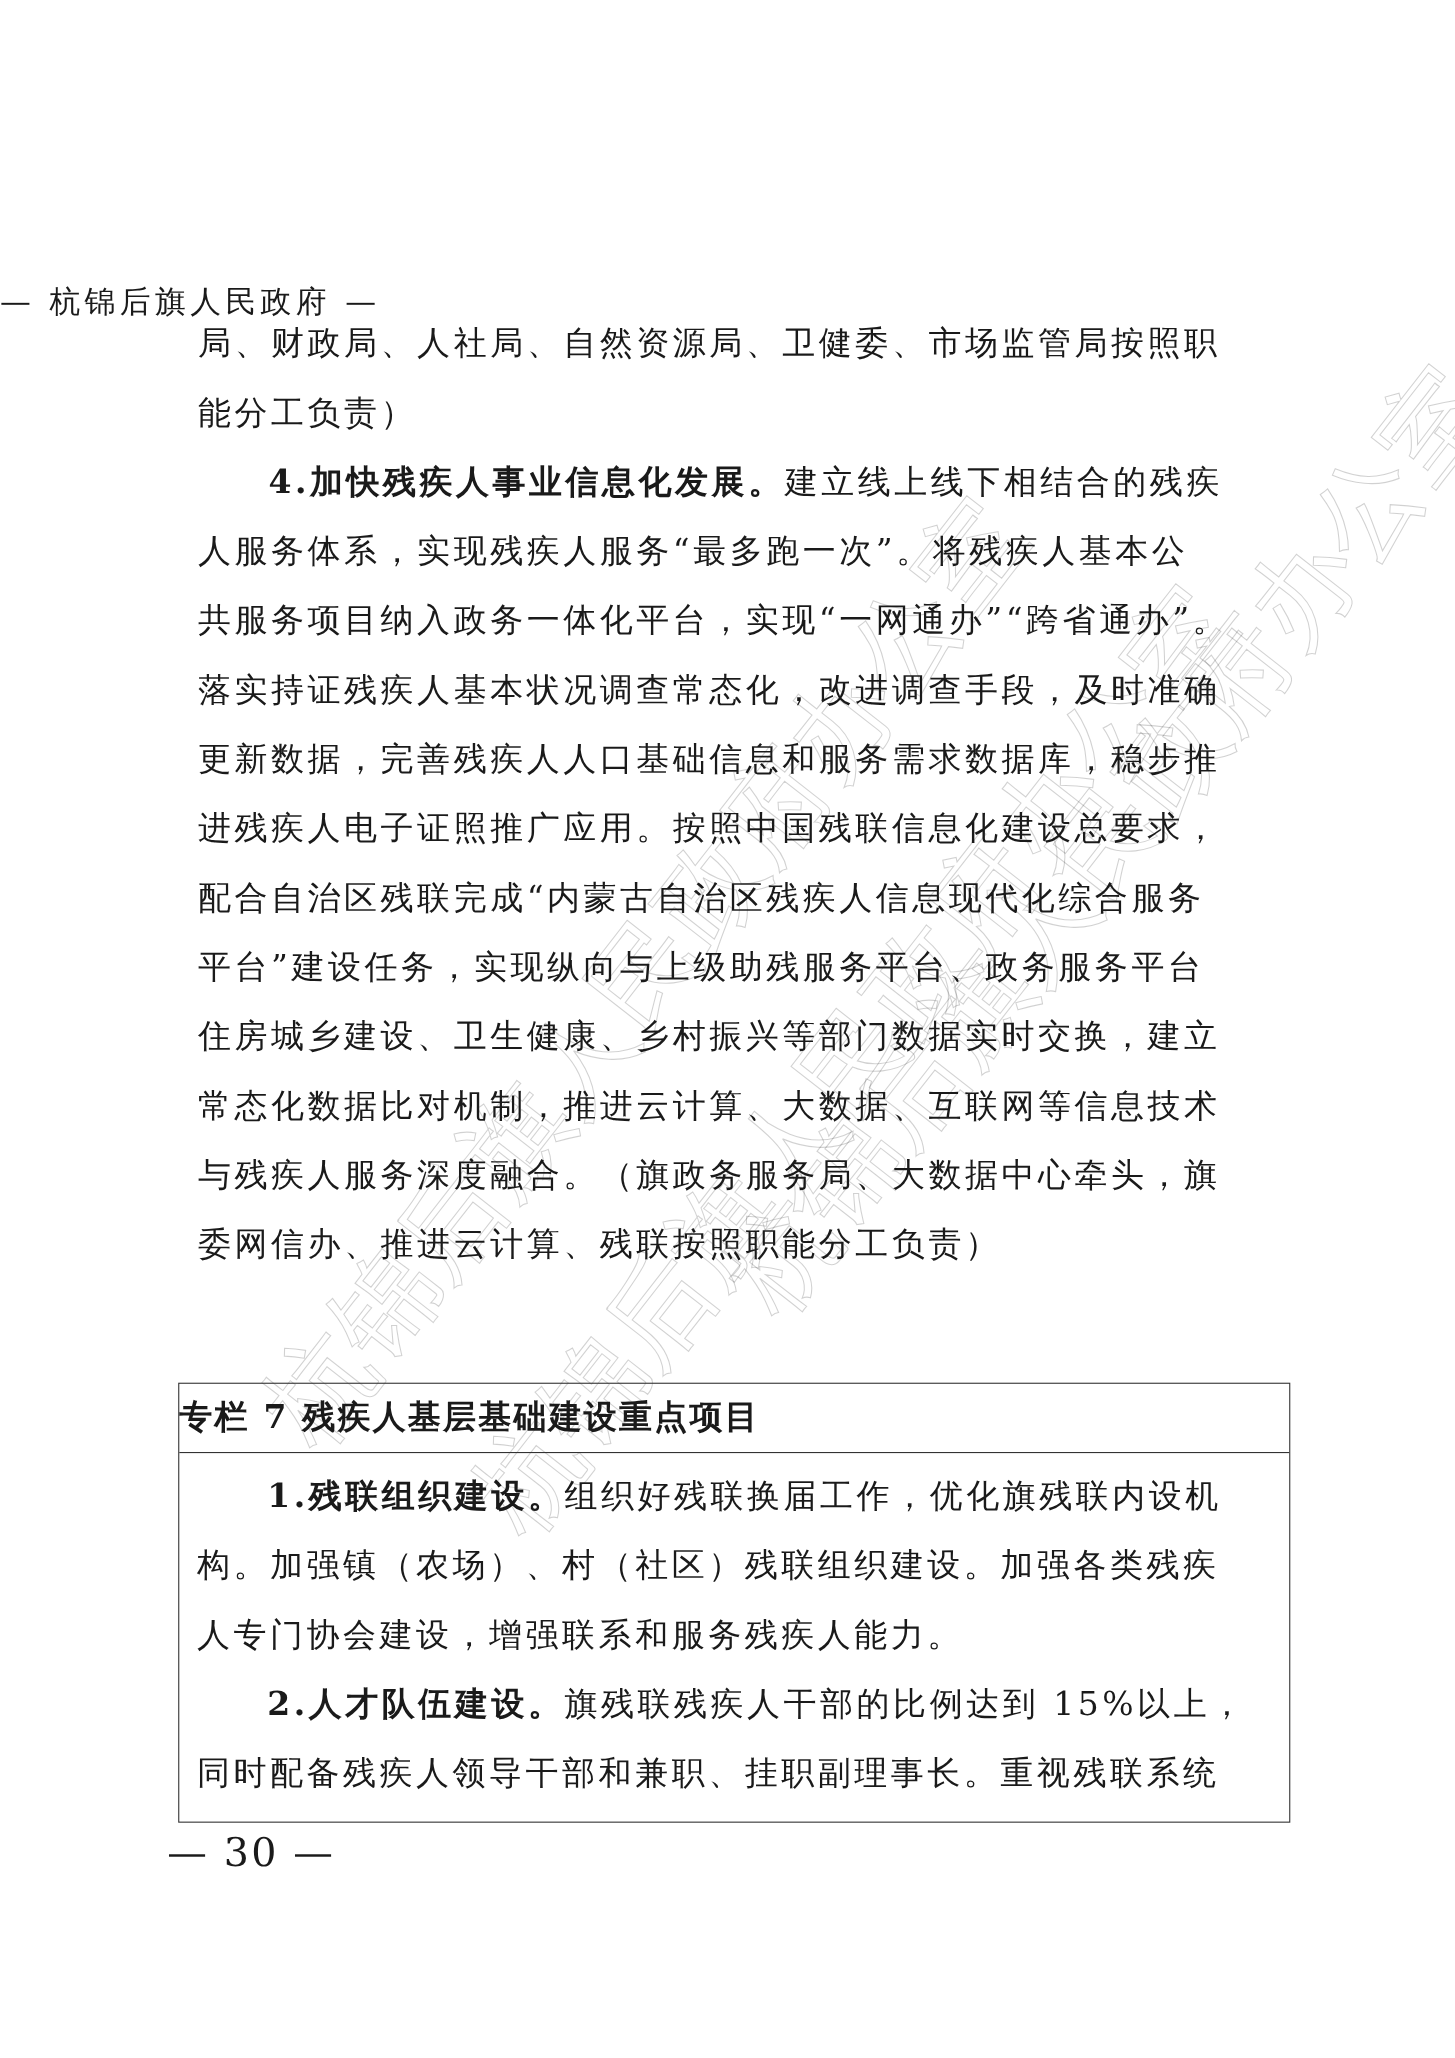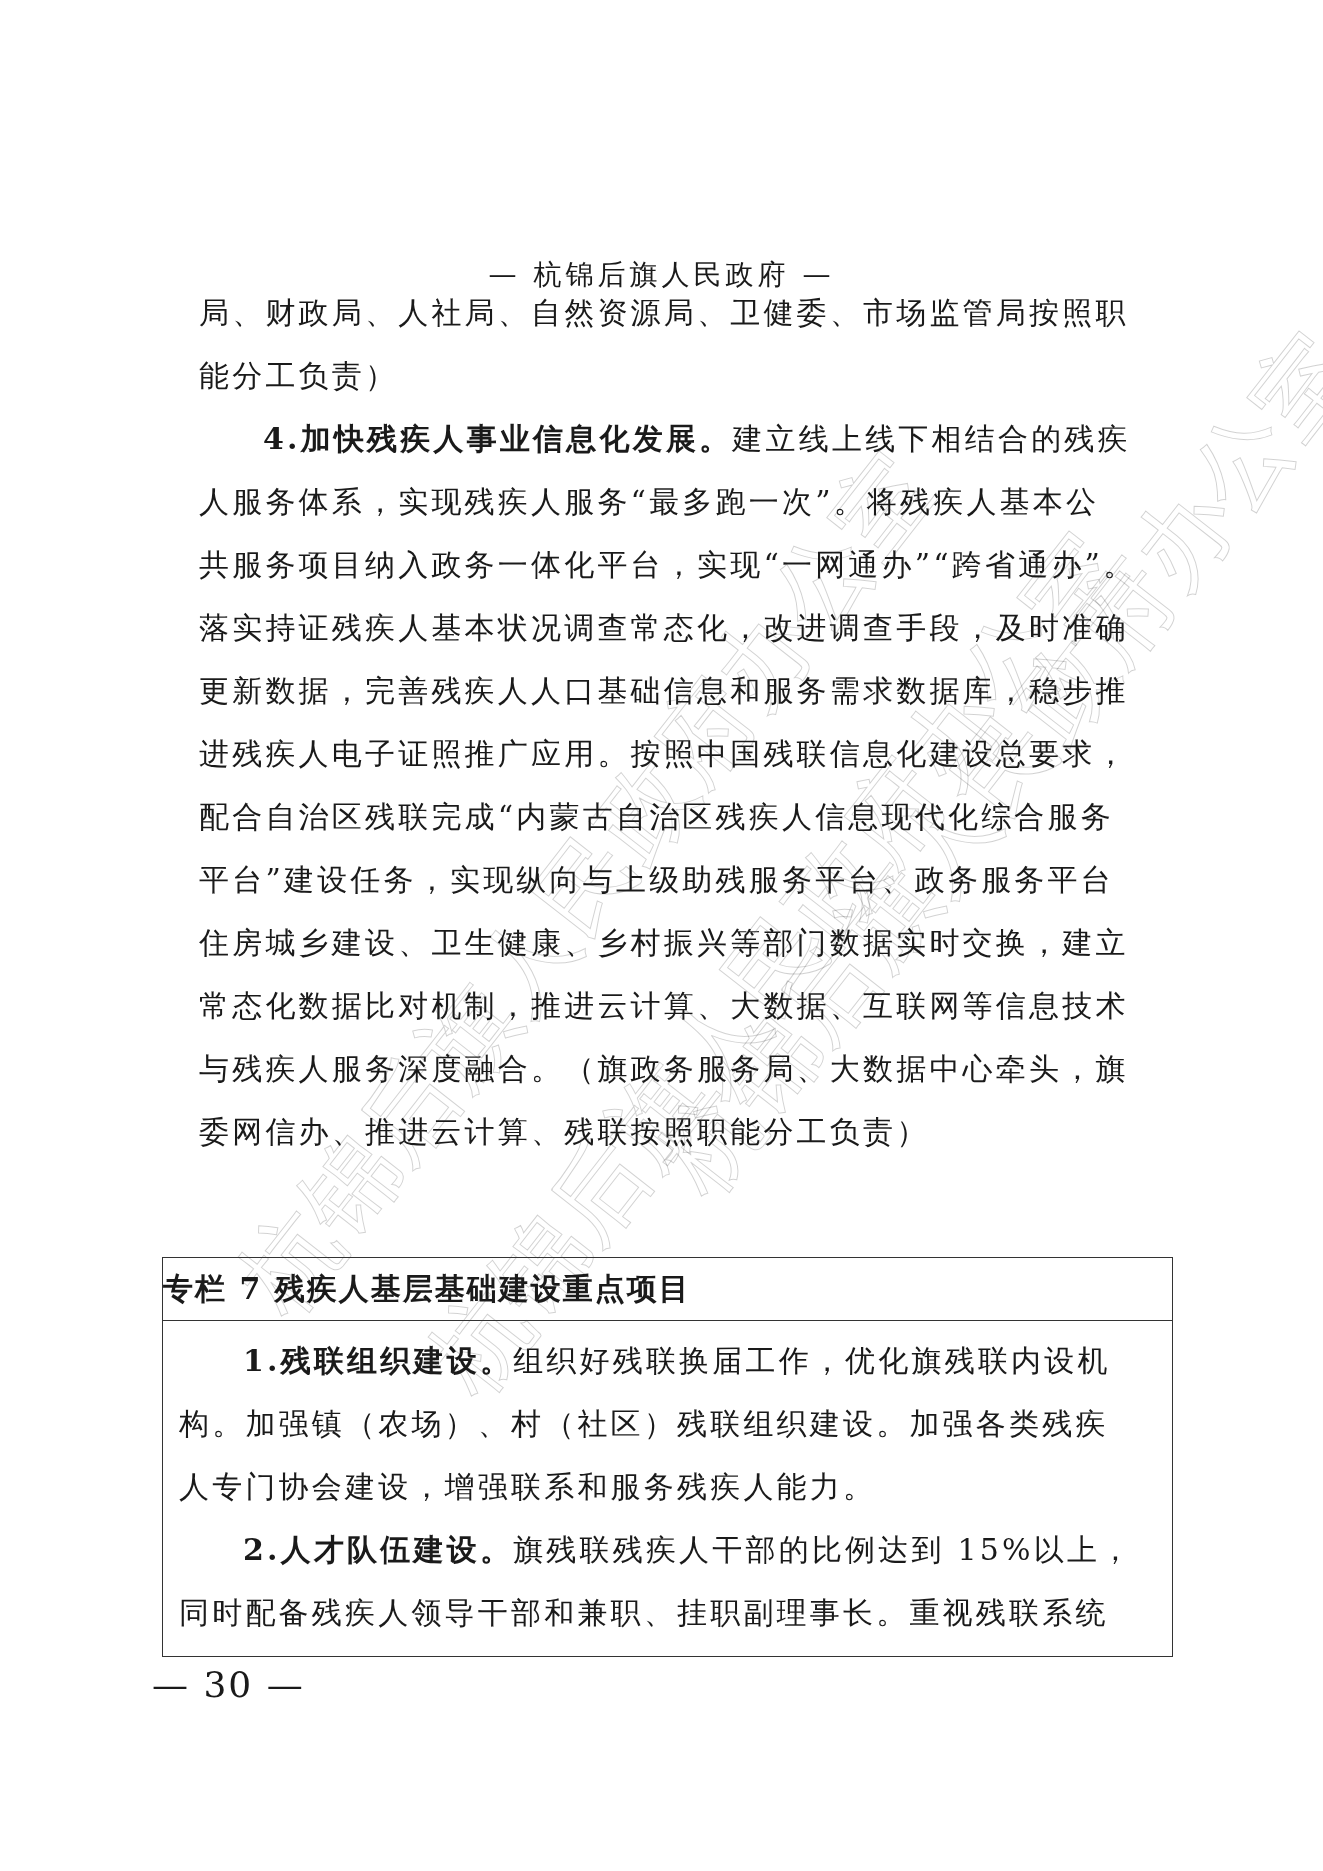--- a/index.html
+++ b/index.html
@@ -1,18 +1,18 @@
 <!DOCTYPE html>
 <html><head>
 <meta charset="utf-8">
 <style>
   html, body { margin:0; padding:0; background:#ffffff; }
   body { width:1323px; height:1871px; position:relative; overflow:hidden;
          font-family:"DejaVu Serif","Liberation Serif",serif; color:#1a1a1a; }
-  .header { position:absolute; top:256px; left:0; width:1323px; text-align:center;
+  .header { position:absolute; top:256px; left:0; width:1323px; 
             font-size:28px; letter-spacing:4px; }
   .body-text { position:absolute; left:180px; width:990px; }
   .line { font-size:30px; line-height:63px; height:63px; white-space:nowrap;
           letter-spacing:3.2px; }
   .indent { padding-left:64px; }
   .bold { font-weight:bold; }
   .box { position:absolute; left:162px; top:1257px; width:1009px; height:398px;
          border:1.5px solid #333; }
   .box-title { height:62px; border-bottom:1.5px solid #333; text-align:left;
                font-size:30px; line-height:62px; font-weight:bold; letter-spacing:2px; }
@@ -25,21 +25,21 @@
 </style>
 </head>
 <body>
 
 <div class="watermark" style="left:60px; top:820px;">杭锦后旗人民政府办公室</div>
 <div class="watermark" style="left:250px; top:900px;">杭锦后旗人民政府办公室</div>
 <div class="watermark" style="left:480px; top:700px;">杭锦后旗人民政府办公室</div>
 
 <div class="header">— 杭锦后旗人民政府 —</div>
 
-<div class="body-text" style="top:281px;margin-left:19px;">
+<div class="body-text" style="top:281px;">
   <div class="line">局、财政局、人社局、自然资源局、卫健委、市场监管局按照职</div>
   <div class="line">能分工负责）</div>
   <div class="line indent"><span class="bold">4.加快残疾人事业信息化发展。</span><span>建立线上线下相结合的残疾</span></div>
   <div class="line">人服务体系，实现残疾人服务“最多跑一次”。将残疾人基本公</div>
   <div class="line">共服务项目纳入政务一体化平台，实现“一网通办”“跨省通办”。</div>
   <div class="line">落实持证残疾人基本状况调查常态化，改进调查手段，及时准确</div>
   <div class="line">更新数据，完善残疾人人口基础信息和服务需求数据库，稳步推</div>
   <div class="line">进残疾人电子证照推广应用。按照中国残联信息化建设总要求，</div>
   <div class="line">配合自治区残联完成“内蒙古自治区残疾人信息现代化综合服务</div>
   <div class="line">平台”建设任务，实现纵向与上级助残服务平台、政务服务平台</div>

